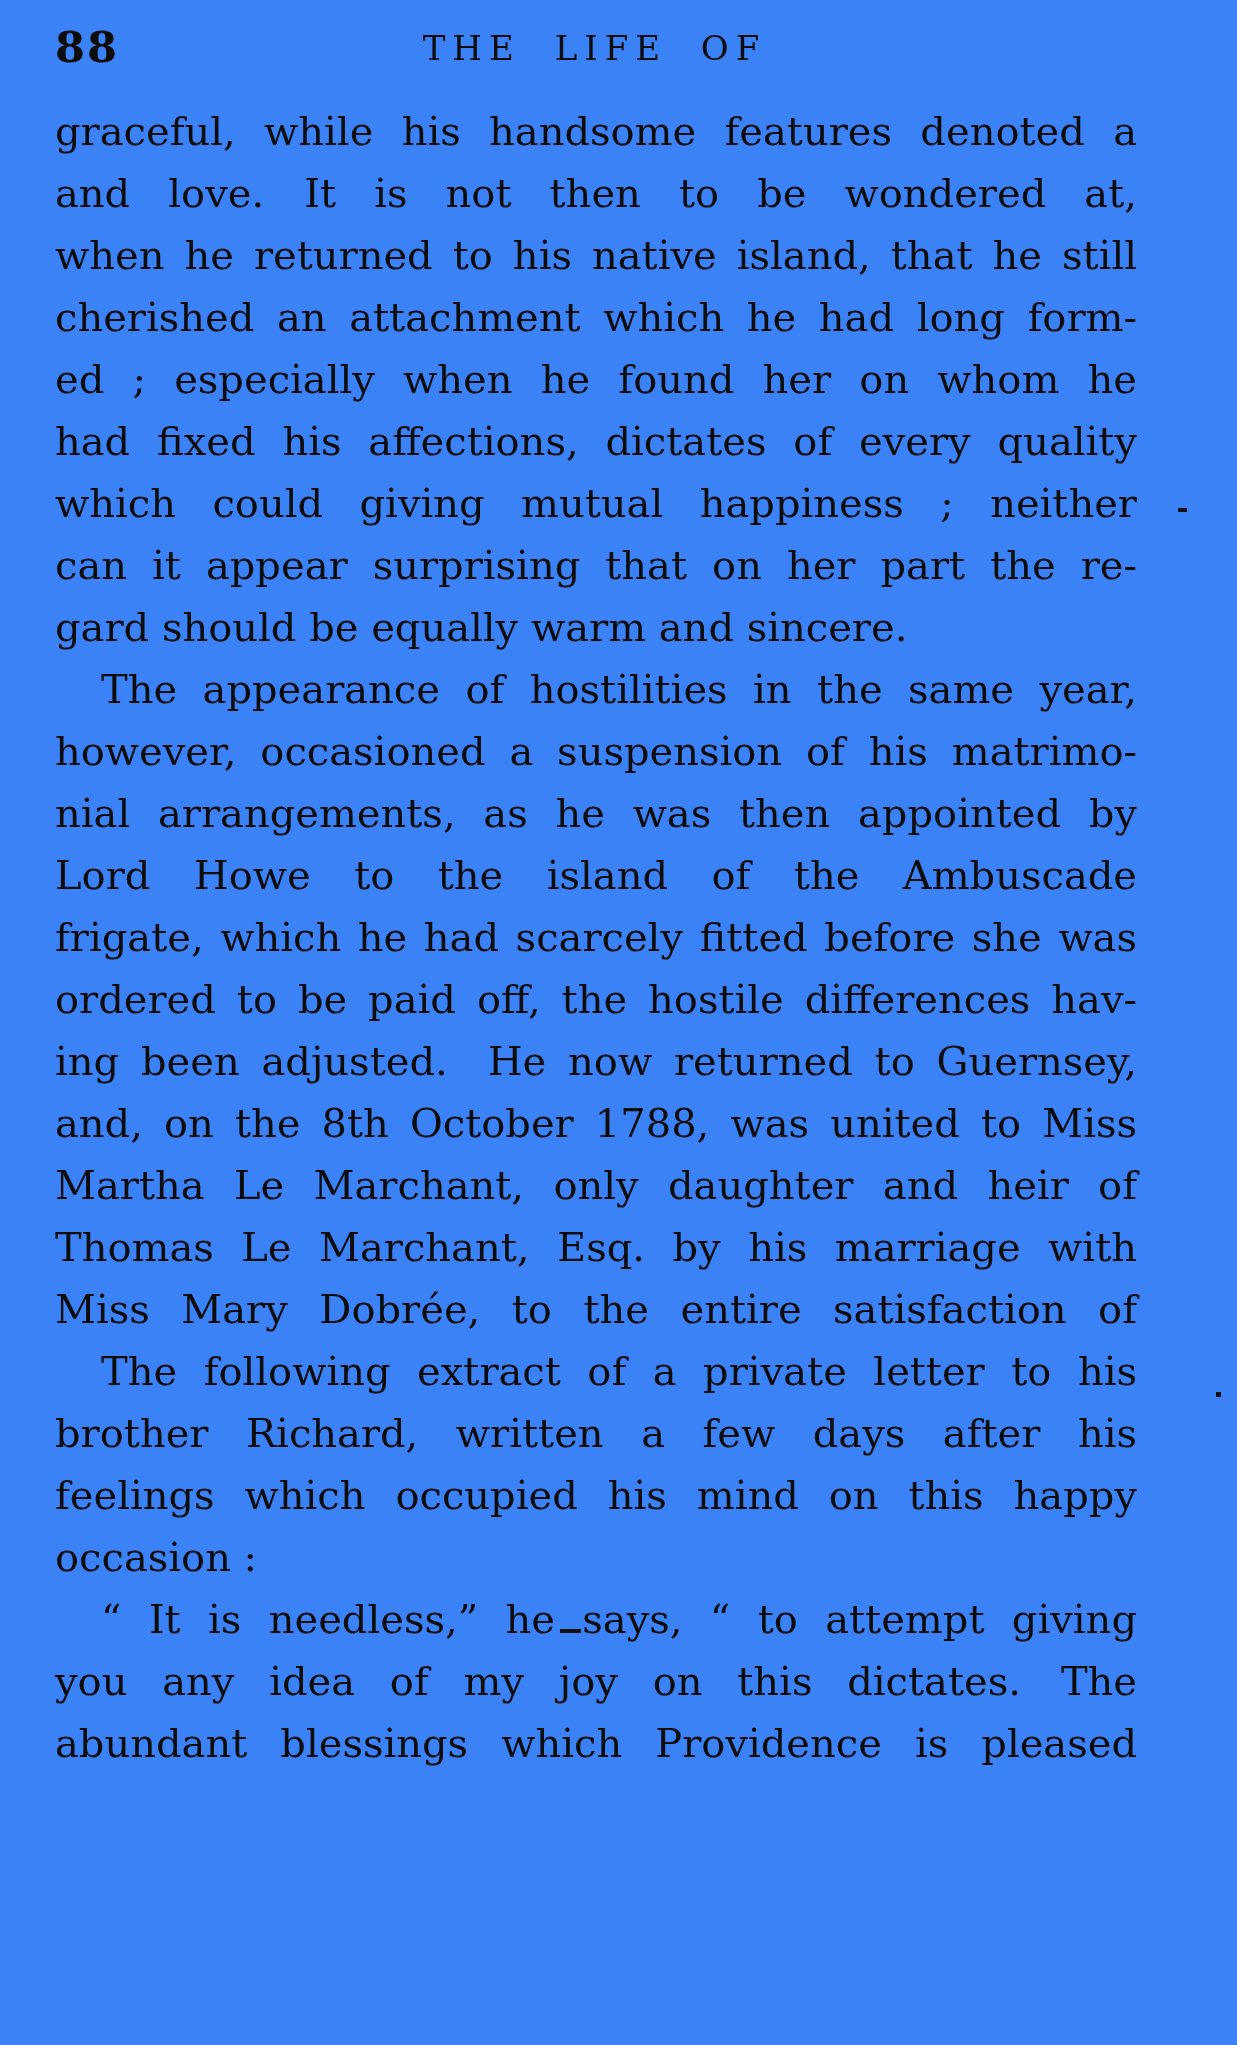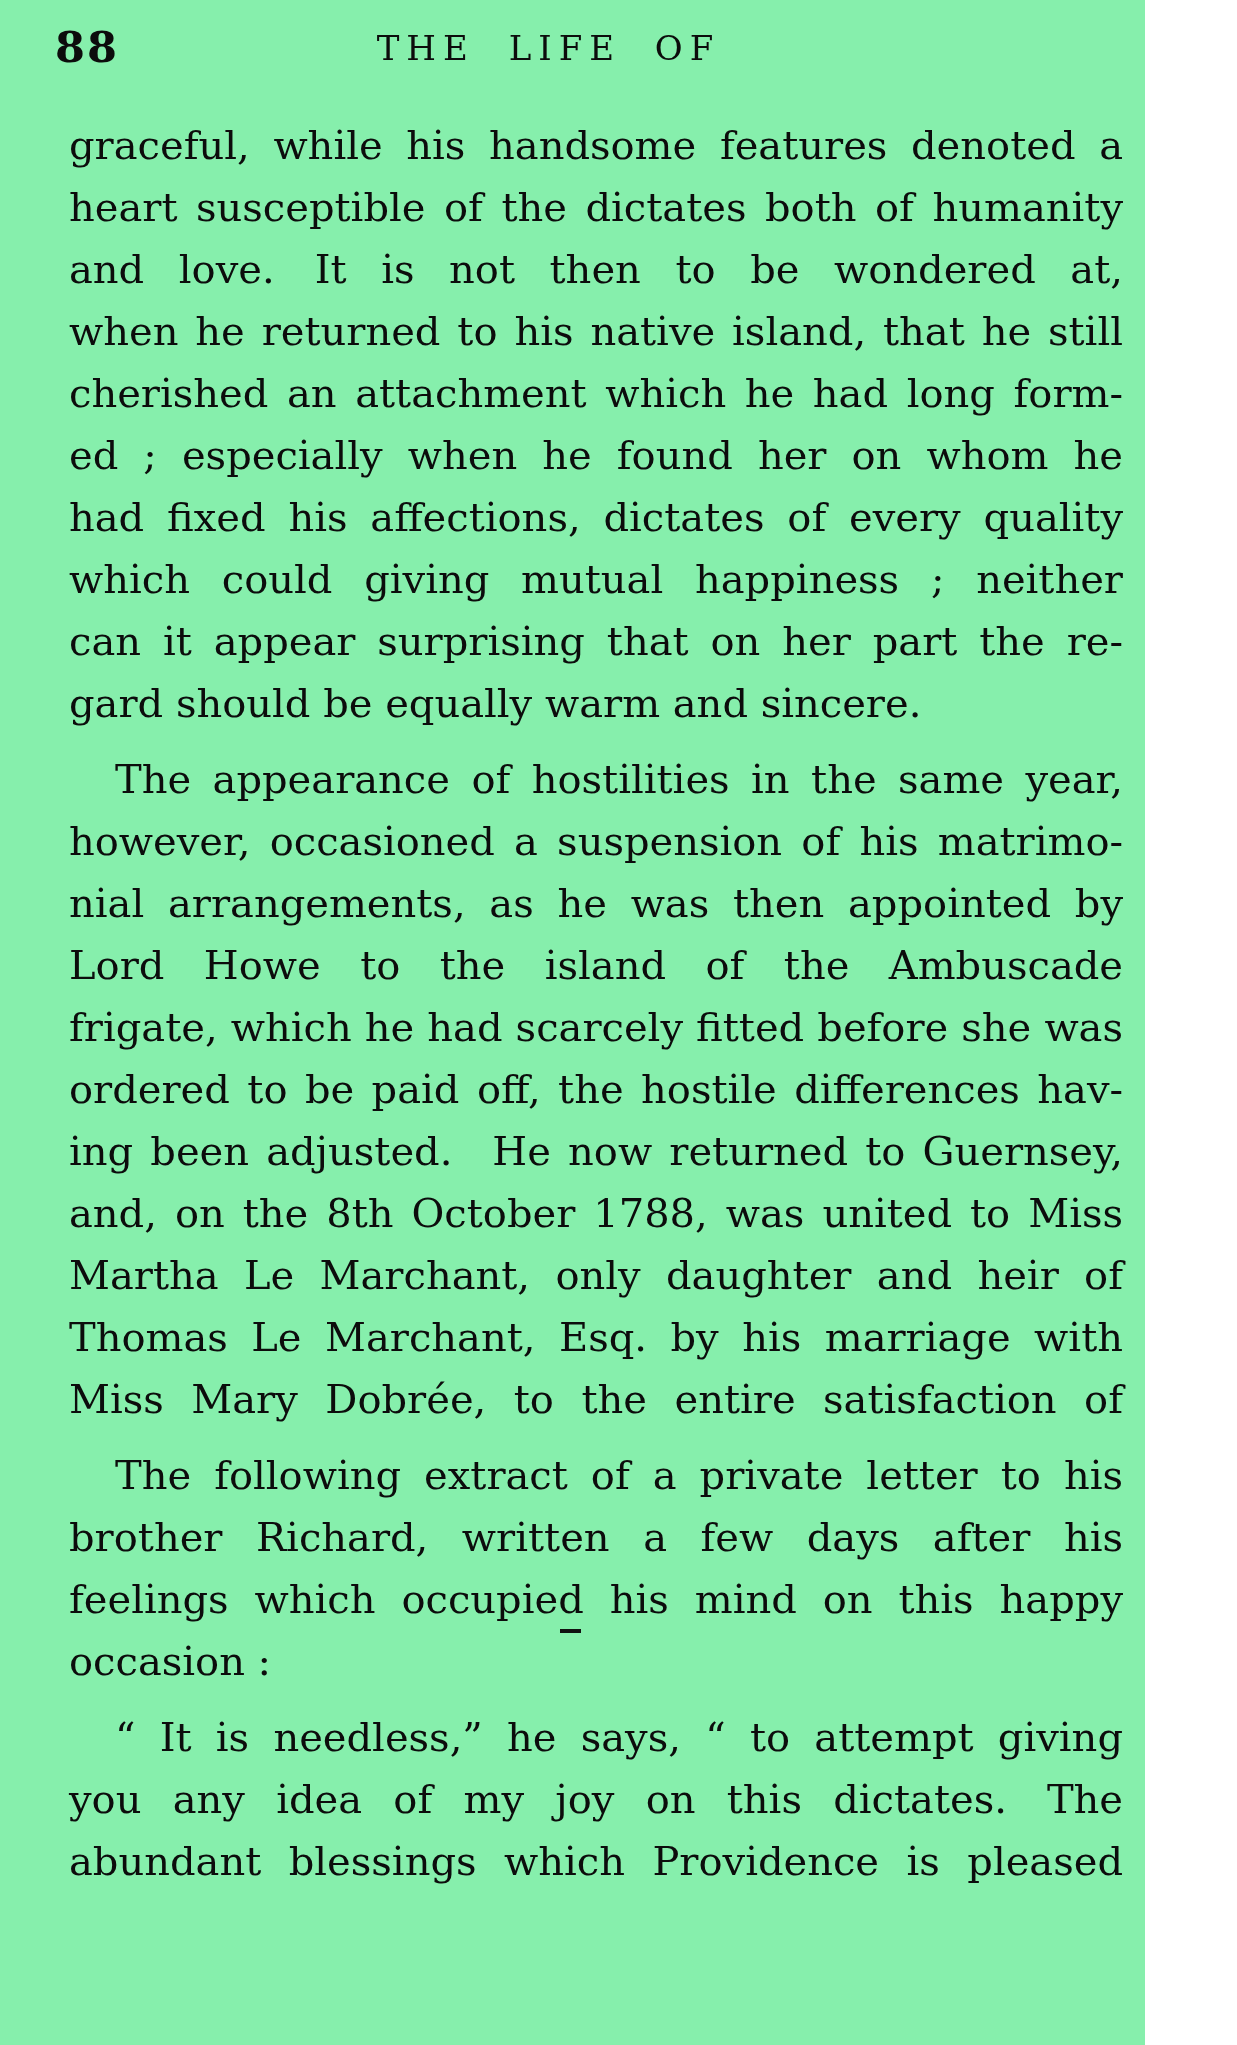--- a/index.html
+++ b/index.html
@@ -1,39 +1,39 @@
 <!DOCTYPE html>
 <html><head>
 <meta charset="utf-8">
 <style>
   html, body { margin:0; padding:0; background:#ffffff; }
   .page {
     position:relative;
-    width:1145px; height:2045px;
-    background:#86efac;
+    width:1237px; height:2045px;
+    background:#3b82f6;
     overflow:hidden;
     font-family:"DejaVu Serif", "Liberation Serif", serif;
     color:#0c0c0c;
   }
   .header { position:absolute; top:20px; left:0; width:100%; height:60px; }
   .page-number {
     position:absolute; left:55px; top:2px;
     font-size:43px; font-weight:bold; letter-spacing:2px;
   }
   .header-title {
     position:absolute; left:0; top:8px; width:100%;
     text-align:center; font-size:34px;
     letter-spacing:7px; word-spacing:16px;
     transform:translateX(-24px);
   }
   .text-column {
     position:absolute; left:55px; top:100px; width:1082px;
     font-size:40px; line-height:62px;
   }
-  .para { margin:14px; }
+  .para { margin:0; }
   .line {
     text-align:justify;
     text-align-last:justify;
     min-height:62px;
   }
   .line.short { text-align:right; text-align-last:left; }
   .para.indent .line:first-child { text-indent:46px; }
   .speck { position:absolute; background:#111; }
   .speck-1 { left:1178px; top:508px;  width:9px;  height:4px; }
   .speck-2 { left:1216px; top:1392px; width:5px;  height:5px; }
@@ -45,21 +45,20 @@
 <div class="page">
 
   <div class="header">
     <span class="page-number">88</span>
     <div class="header-title">THE LIFE OF</div>
   </div>
 
   <div class="text-column" id="text-column">
       <div class="para">
         <div class="line">graceful, while his handsome features denoted a</div>
-        <div class="line">heart susceptible of the dictates both of humanity</div>
         <div class="line">and love. It is not then to be wondered at,</div>
         <div class="line">when he returned to his native island, that he still</div>
         <div class="line">cherished an attachment which he had long form-</div>
         <div class="line">ed ; especially when he found her on whom he</div>
         <div class="line">had fixed his affections, dictates of every quality</div>
         <div class="line">which could giving mutual happiness ; neither</div>
         <div class="line">can it appear surprising that on her part the re-</div>
         <div class="line short">gard should be equally warm and sincere.</div>
       </div>
       <div class="para indent">

